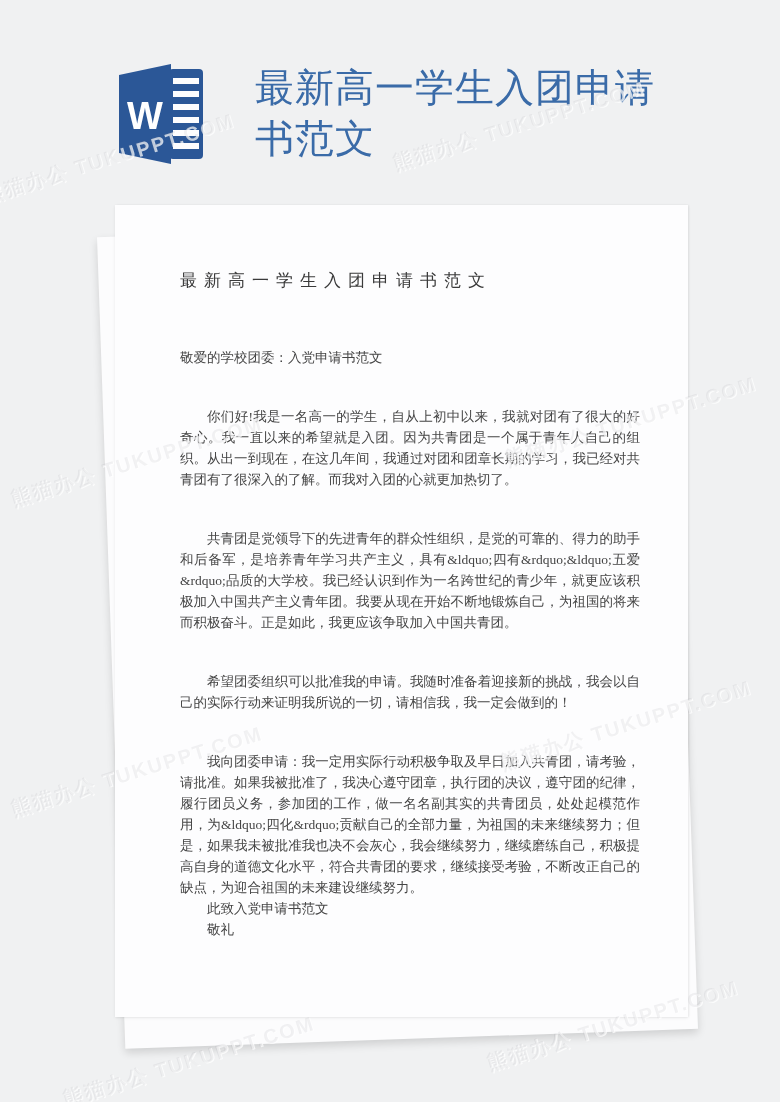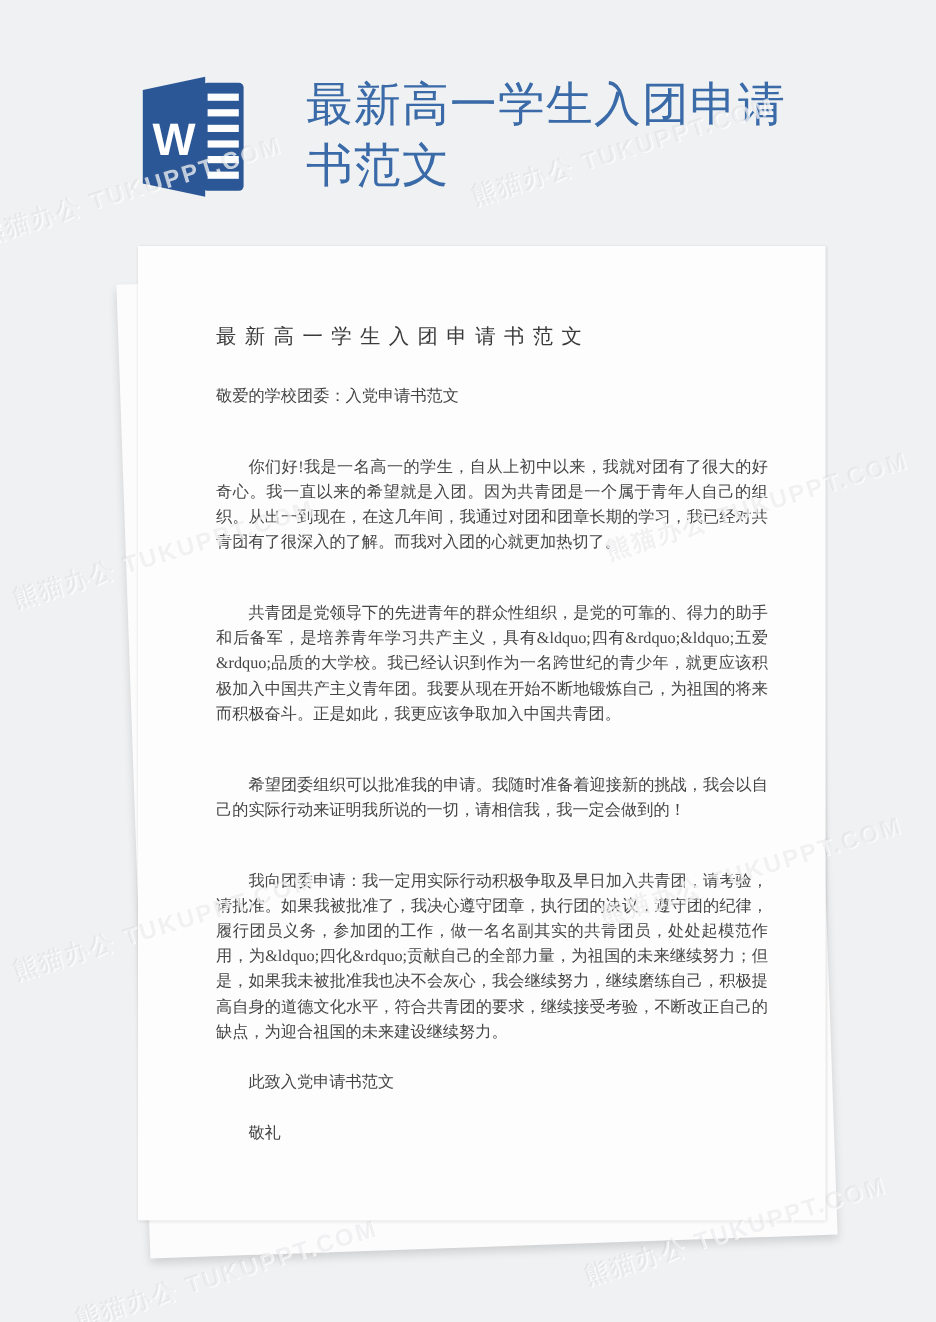--- a/index.html
+++ b/index.html
@@ -61,23 +61,23 @@
     line-height: 21px;
     text-align: justify;
   }
   .doc-title {
     font-size: 17px;
     font-weight: 400;
     letter-spacing: 7px;
     color: #3a3a3a;
     line-height: 24px;
   }
-  .salutation { margin-top: 26px; }
+  .salutation { margin-top: 54px; }
   .para { margin-top: 38px; text-indent: 2em; }
-  .closing-line { margin-top: 21px; text-indent: 2em; }
+  .closing-line { text-indent: 2em; }
 
   
   .wm-layer { position: absolute; inset: 0; pointer-events: none; z-index: 30; }
   .wm {
     position: absolute;
     white-space: nowrap;
     font-weight: bold;
     font-size: 20px;
     letter-spacing: 2px;
     color: rgba(125,125,135,0.10);

